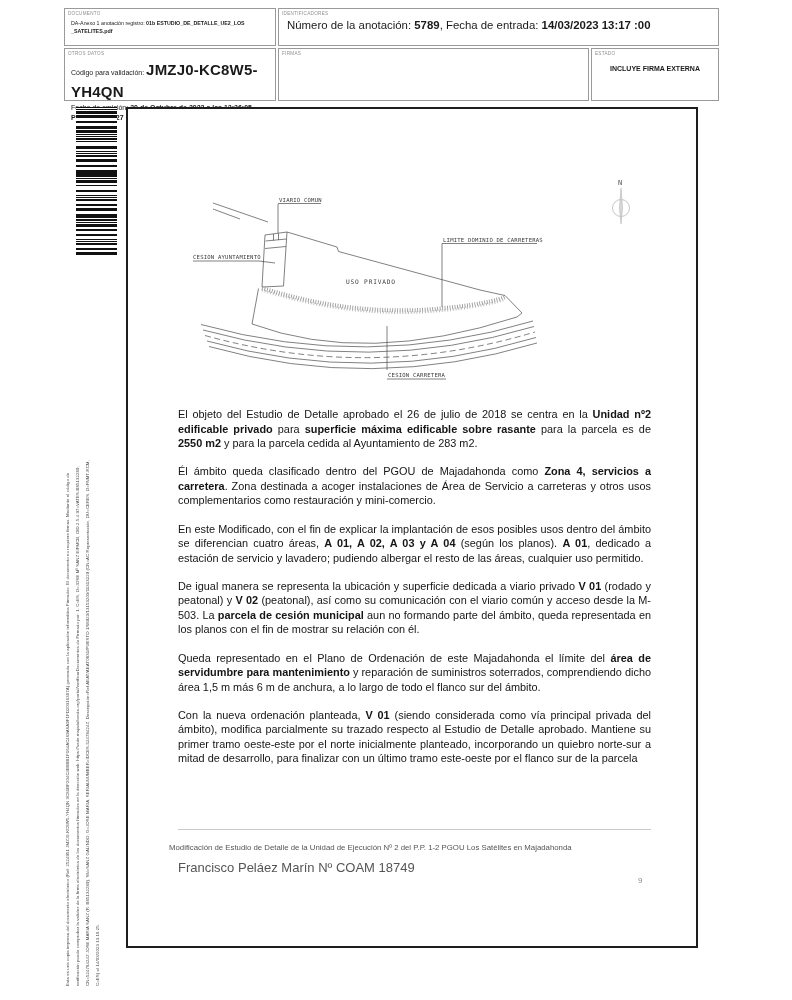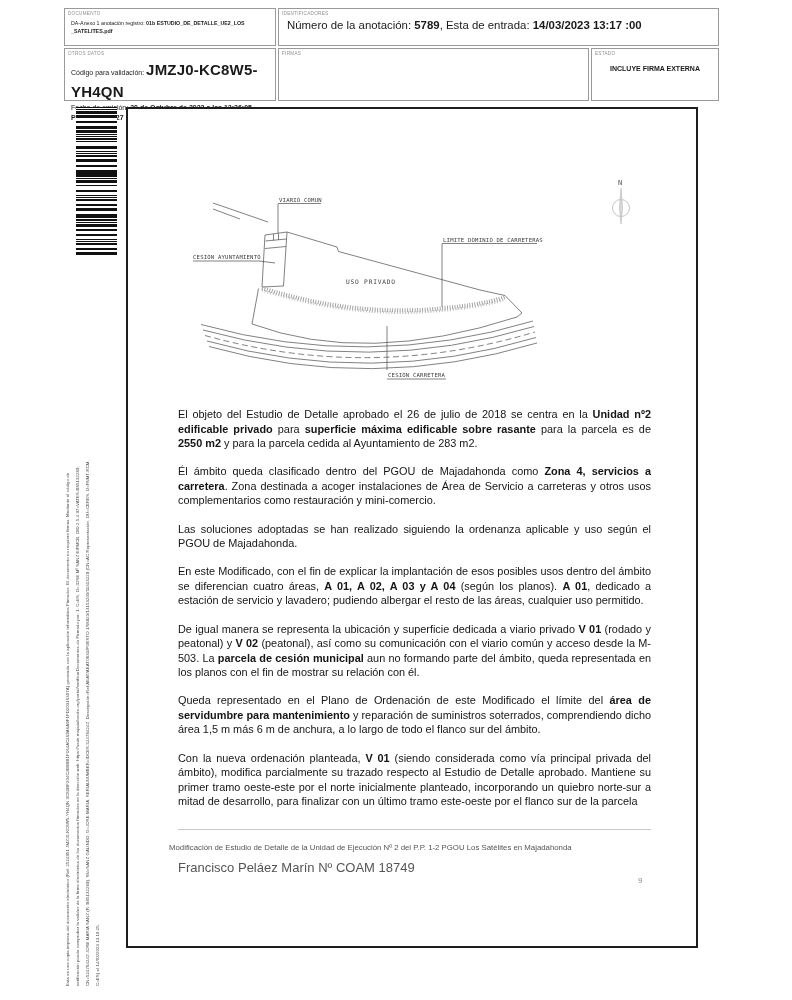--- a/index.html
+++ b/index.html
@@ -49,21 +49,21 @@
 
 <div class="stage">
 
   <div class="abs" style="left:64px;top:8px;width:655px;height:93px;">
     <div class="hbox" style="left:0;top:0;width:212px;height:38px;">
       <div class="hlabel">DOCUMENTO</div>
       <div class="doc-text"><span>DA-Anexo 1 anotación registro: </span><b>01b ESTUDIO_DE_DETALLE_UE2_LOS _SATELITES.pdf</b></div>
     </div>
     <div class="hbox" style="left:214px;top:0;width:441px;height:38px;">
       <div class="hlabel">IDENTIFICADORES</div>
-      <div class="ident-text"><span>Número de la anotación: </span><b>5789</b><span>, Esta de entrada: </span><b>14/03/2023 13:17 :00</b></div>
+      <div class="ident-text"><span>Número de la anotación: </span><b>5789</b><span>, Fecha de entrada: </span><b>14/03/2023 13:17 :00</b></div>
     </div>
     <div class="hbox" style="left:0;top:40px;width:212px;height:53px;">
       <div class="hlabel">OTROS DATOS</div>
       <div class="otros-line otros-first"><span>Código para validación: </span><b class="c-code">JMZJ0-KC8W5-YH4QN</b></div>
       <div class="otros-line"><span>Fecha de emisión: </span><b>30 de Octubre de 2023 a las 12:36:05</b></div>
       <div class="otros-line"><b>Página 10 de 27</b></div>
     </div>
     <div class="hbox" style="left:214px;top:40px;width:311px;height:53px;">
       <div class="hlabel">FIRMAS</div>
     </div>
@@ -127,24 +127,23 @@
     <g>
       <text class="northN" x="438" y="25">N</text>
       <circle cx="441" cy="48" r="8.5" stroke="#b8b8b8" stroke-width="0.8" fill="none"></circle>
       <polygon points="441,28 442.6,48 441,64 439.4,48" fill="#d8d8d8" stroke="#9c9c9c" stroke-width="0.4"></polygon>
     </g>
   </svg>
 
   <div class="bodytext">
     <p><span>El objeto del Estudio de Detalle aprobado el 26 de julio de 2018  se centra en la </span><b>Unidad nº2 edificable privado</b><span> para </span><b>superficie máxima edificable sobre rasante</b><span> para la parcela es de </span><b>2550 m2</b><span> y para la parcela cedida al Ayuntamiento de 283 m2.</span></p>
     <p><span>Él ámbito queda clasificado dentro del PGOU de Majadahonda como </span><b>Zona 4, servicios a carretera</b><span>. Zona destinada a acoger instalaciones de Área de Servicio a carreteras y otros usos complementarios como restauración y mini-comercio.</span></p>
-    <p><span> Las soluciones adoptadas se han realizado siguiendo la ordenanza aplicable y uso según el PGOU de Majadahonda.</span></p>
     <p><span>En este Modificado, con el fin de explicar la implantación de esos posibles usos dentro del ámbito se diferencian cuatro áreas, </span><b>A 01, A 02, A 03 y A 04</b><span> (según los planos).  </span><b>A 01</b><span>, dedicado a estación de servicio y lavadero; pudiendo albergar el resto de las áreas, cualquier uso permitido.</span></p>
     <p><span>De igual manera se representa la ubicación y superficie dedicada a viario privado </span><b>V 01</b><span> (rodado y peatonal) y </span><b>V 02</b><span> (peatonal), así como su comunicación con el viario común y acceso desde la M-503. La </span><b>parcela de cesión municipal</b><span> aun no formando parte del ámbito, queda representada en los planos con el fin de mostrar su relación con él.</span></p>
-    <p><span>Queda representado en el Plano de Ordenación de este Modificado el límite del </span><b>área de servidumbre para mantenimiento</b><span> y reparación de suministros soterrados, comprendiendo dicho área 1,5 m más 6 m de anchura, a lo largo de todo el flanco sur del ámbito.</span></p>
+    <p><span>Queda representado en el Plano de Ordenación de este Majadahonda el límite del </span><b>área de servidumbre para mantenimiento</b><span> y reparación de suministros soterrados, comprendiendo dicho área 1,5 m más 6 m de anchura, a lo largo de todo el flanco sur del ámbito.</span></p>
     <p><span>Con la nueva ordenación planteada, </span><b>V 01</b><span> (siendo considerada como vía principal privada del ámbito), modifica parcialmente su trazado respecto al Estudio de Detalle aprobado. Mantiene su primer tramo oeste-este por el norte inicialmente planteado, incorporando un quiebro norte-sur a mitad de desarrollo, para finalizar con un último tramo este-oeste por el flanco sur de la parcela</span></p>
   </div>
 
   <div class="footrule"></div>
   <div class="foot1">Modificación de Estudio de Detalle de la Unidad de Ejecución Nº 2 del P.P. 1-2 PGOU Los Satélites en Majadahonda</div>
   <div class="foot2">Francisco Peláez Marín Nº COAM 18749</div>
   <div class="pagenum">9</div>
 
 </div>
 

